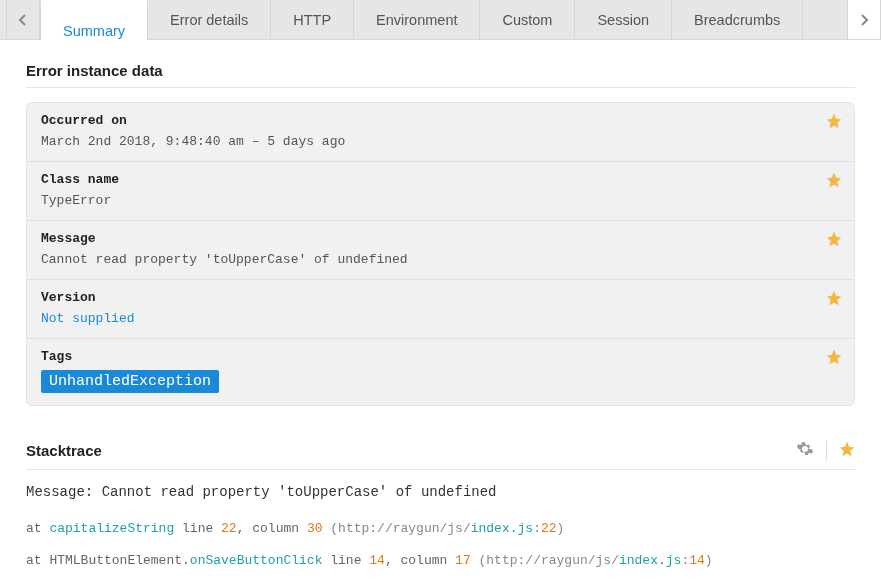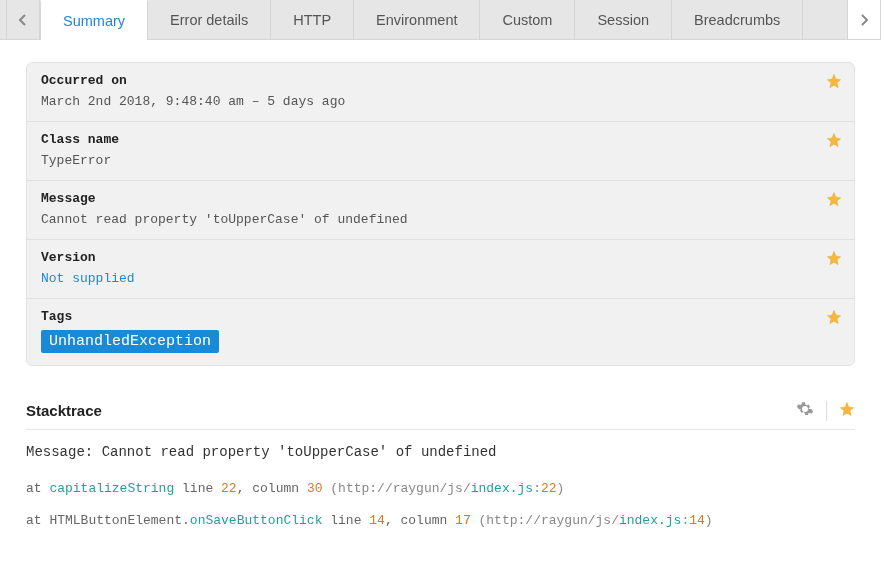--- a/index.html
+++ b/index.html
@@ -52,20 +52,21 @@
     cursor: pointer;
     font-size: 14.5px;
   }
   .tab.active {
     background: #fff;
     color: #1a8ad6;
     border-left: 1px solid #d6d6d6;
     border-top: 3px solid #fff;
     margin-top: -1px;
     position: relative;
+    align-items: flex-end;
   }
   .tab.active::after {
     content: "";
     position: absolute;
     left: 0; right: 0; bottom: -1px;
     height: 1px;
     background: #fff;
   }
   
   .content {
@@ -204,20 +205,23 @@
       </div>
     <div class="tab-arrow tab-arrow-right">
       <svg class="chev" viewBox="0 0 12 12">
           <polyline points="4,1 9,6 4,11"></polyline>
         </svg>
     </div>
   </div>
 
   <div class="content">
 
+    <div class="section-title-row">
+      <div class="section-title">Error instance data</div>
+    </div>
 
     <div class="data-block">
 
       <div class="data-row">
         <div class="data-label">Occurred on</div>
         <div class="data-value">March 2nd 2018, 9:48:40 am – 5 days ago</div>
         <span class="row-star">
           <svg class="star" viewBox="0 0 24 24">
               <path d="M12 2l2.9 6.9L22 10l-5.5 4.8L18.2 22 12 18.3 5.8 22l1.7-7.2L2 10l7.1-1.1z"></path>
             </svg>

